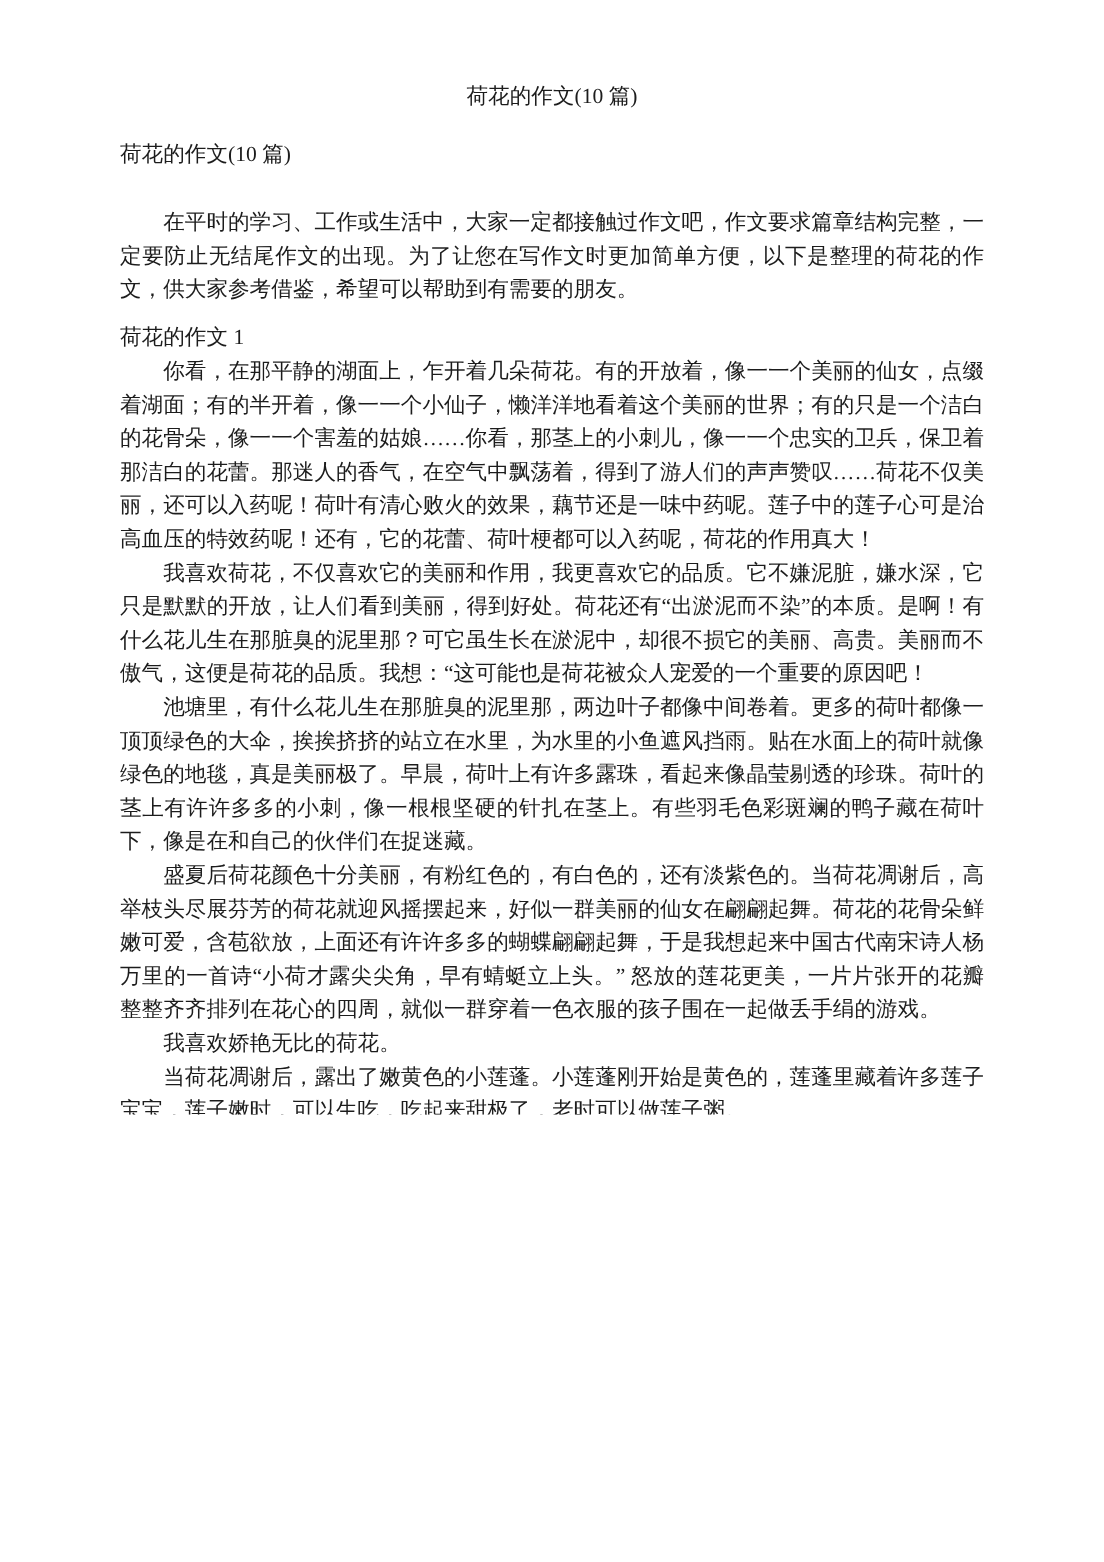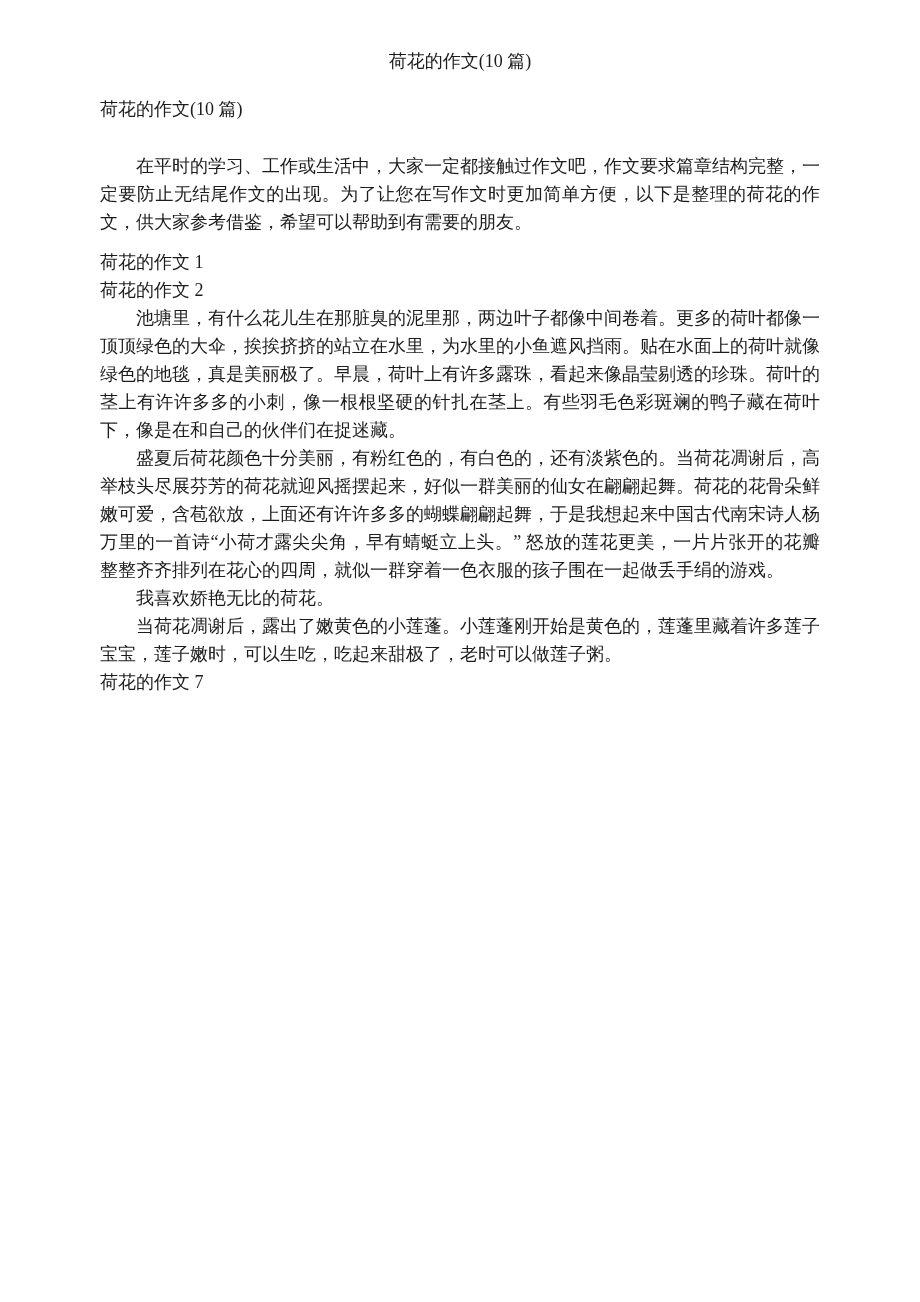--- a/index.html
+++ b/index.html
@@ -5,21 +5,21 @@
   html, body { margin: 0; padding: 0; }
   body { background: #ffffff; }
 
   .page {
     position: relative;
     width: 920px;
     height: 929px;
     background: #ffffff;
     overflow: hidden;
     box-sizing: border-box;
-    padding: 47px 100px 0 100px;
+    padding: 66px 100px 0 100px;
     font-family: "Liberation Serif", "DejaVu Serif", serif;
     font-size: 18px;
     line-height: 28px;
     color: #1c1c1c;
   }
 
   .doc-title {
     margin: 0;
     font-size: 18px;
     font-weight: normal;
@@ -56,24 +56,25 @@
 <div class="page">
 
   <h1 class="doc-title">荷花的作文(10 篇)</h1>
 
   <p class="doc-subtitle">荷花的作文(10 篇)</p>
 
   <p class="para intro-para">在平时的学习、工作或生活中，大家一定都接触过作文吧，作文要求篇章结构完整，一定要防止无结尾作文的出现。为了让您在写作文时更加简单方便，以下是整理的荷花的作文，供大家参考借鉴，希望可以帮助到有需要的朋友。</p>
 
   <section>
     <h2 class="sec-heading first">荷花的作文 1</h2>
+    <p class="para">你看，在那平静的湖面上，乍开着几朵荷花。有的开放着，像一一个美丽的仙女，点缀着湖面；有的半开着，像一一个小仙子，懒洋洋地看着这个美丽的世界；有的只是一个洁白的花骨朵，像一一个害羞的姑娘……你看，那茎上的小刺儿，像一一个忠实的卫兵，保卫着那洁白的花蕾。那迷人的香气，在空气中飘荡着，得到了游人们的声声赞叹……荷花不仅美丽，还可以入药呢！荷叶有清心败火的效果，藕节还是一味中药呢。莲子中的莲子心可是治高血压的特效药呢！还有，它的花蕾、荷叶梗都可以入药呢，荷花的作用真大！</p>
+    <p class="para">我喜欢荷花，不仅喜欢它的美丽和作用，我更喜欢它的品质。它不嫌泥脏，嫌水深，它只是默默的开放，让人们看到美丽，得到好处。荷花还有“出淤泥而不染”的本质。是啊！有什么花儿生在那脏臭的泥里那？可它虽生长在淤泥中，却很不损它的美丽、高贵。美丽而不傲气，这便是荷花的品质。我想：“这可能也是荷花被众人宠爱的一个重要的原因吧！</p>
   </section>
 
   <section>
-    <h2 class="sec-heading">荷花的作文 2</h2>
     <p class="para">池塘里，有什么花儿生在那脏臭的泥里那，两边叶子都像中间卷着。更多的荷叶都像一顶顶绿色的大伞，挨挨挤挤的站立在水里，为水里的小鱼遮风挡雨。贴在水面上的荷叶就像绿色的地毯，真是美丽极了。早晨，荷叶上有许多露珠，看起来像晶莹剔透的珍珠。荷叶的茎上有许许多多的小刺，像一根根坚硬的针扎在茎上。有些羽毛色彩斑斓的鸭子藏在荷叶下，像是在和自己的伙伴们在捉迷藏。</p>
     <p class="para">盛夏后荷花颜色十分美丽，有粉红色的，有白色的，还有淡紫色的。当荷花凋谢后，高举枝头尽展芬芳的荷花就迎风摇摆起来，好似一群美丽的仙女在翩翩起舞。荷花的花骨朵鲜嫩可爱，含苞欲放，上面还有许许多多的蝴蝶翩翩起舞，于是我想起来中国古代南宋诗人杨万里的一首诗“小荷才露尖尖角，早有蜻蜓立上头。” 怒放的莲花更美，一片片张开的花瓣整整齐齐排列在花心的四周，就似一群穿着一色衣服的孩子围在一起做丢手绢的游戏。</p>
     <p class="para">我喜欢娇艳无比的荷花。</p>
     <p class="para">当荷花凋谢后，露出了嫩黄色的小莲蓬。小莲蓬刚开始是黄色的，莲蓬里藏着许多莲子宝宝，莲子嫩时，可以生吃，吃起来甜极了，老时可以做莲子粥。</p>
   </section>
 
   <section>
     <h2 class="sec-heading">荷花的作文 7</h2>
   </section>
 

